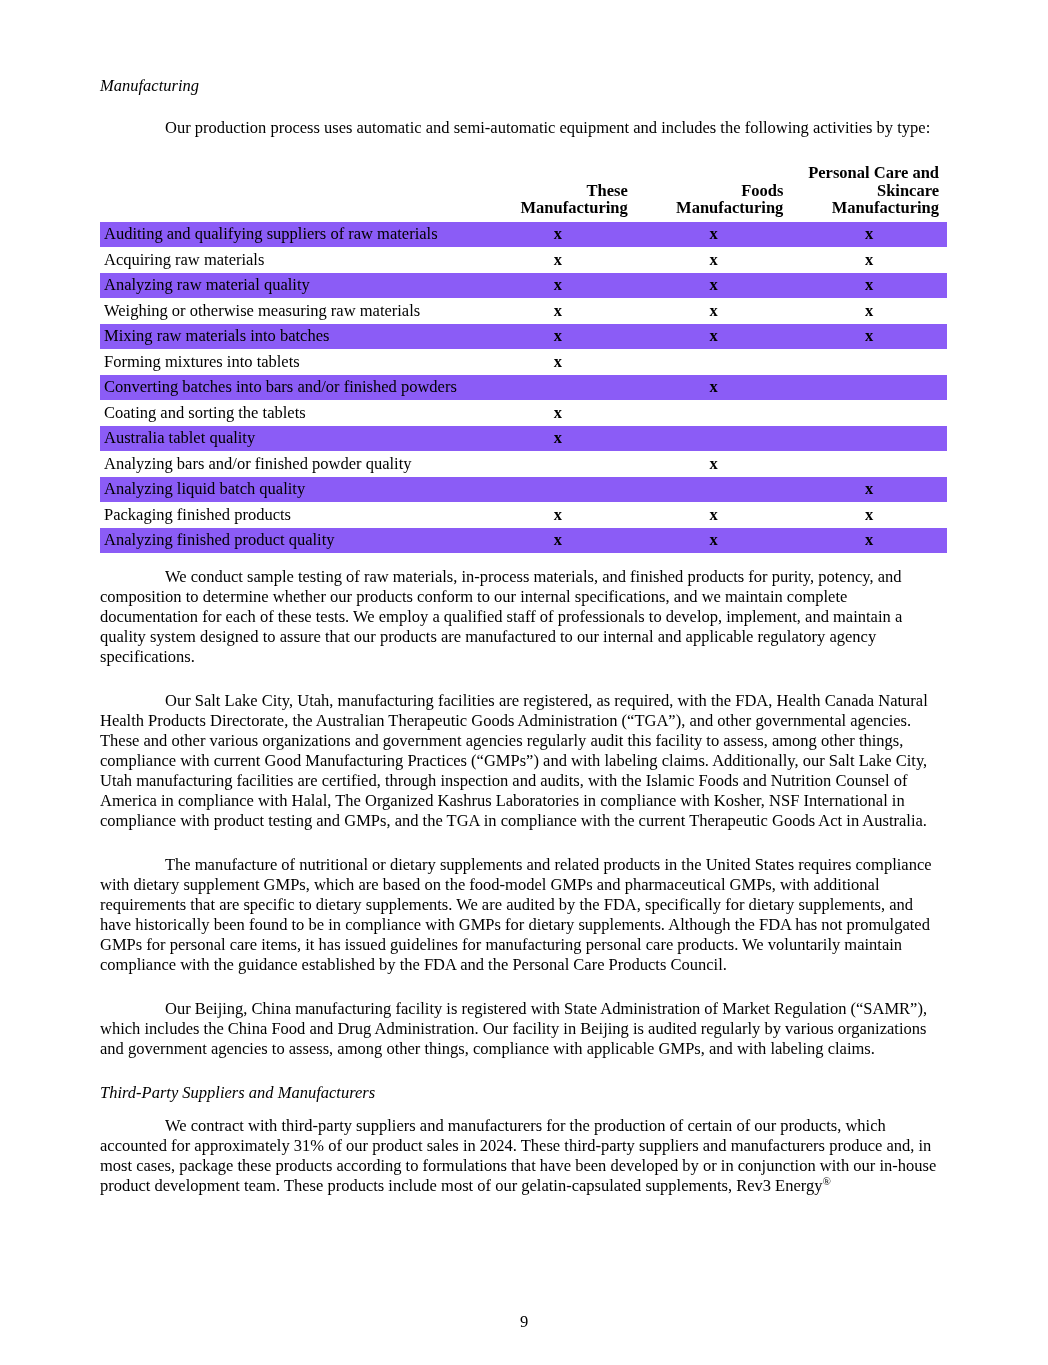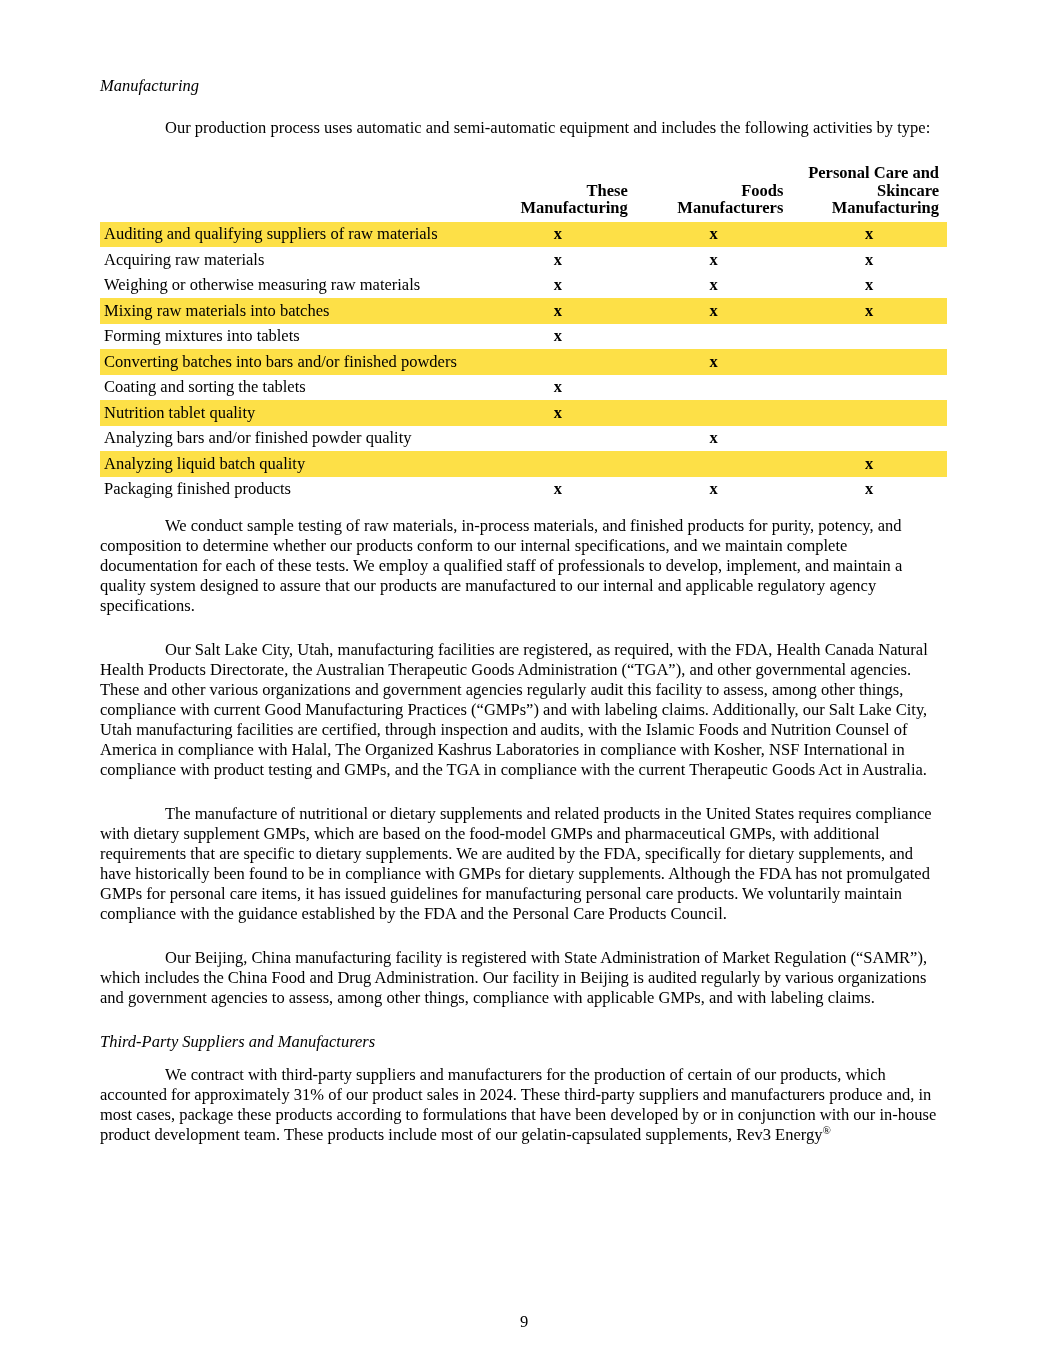--- a/index.html
+++ b/index.html
@@ -38,21 +38,21 @@
     line-height: 17.5px;
     padding: 0 8px 5px 8px;
   }
   .mfg-table td {
     height: 25.5px;
     vertical-align: middle;
     font-size: 16.5px;
   }
   .mfg-table td.act { padding-left: 4px; text-align: left; }
   .mfg-table td.c { text-align: center; font-weight: bold; }
-  .mfg-table tbody tr.shaded { background: #fde047; }
+  .mfg-table tbody tr.shaded { background: #8b5cf6; }
 
   sup { font-size: 11px; vertical-align: super; line-height: 0; }
 
   .page-number {
     position: absolute;
     bottom: 33px;
     left: 0;
     width: 100%;
     text-align: center;
   }
@@ -70,33 +70,39 @@
     <colgroup>
       <col class="col-activity">
       <col class="col-mark">
       <col class="col-mark">
       <col class="col-mark">
     </colgroup>
     <thead>
       <tr>
         <th></th>
         <th>These Manufacturing</th>
-        <th>Foods Manufacturers</th>
+        <th>Foods Manufacturing</th>
         <th>Personal Care and Skincare Manufacturing</th>
       </tr>
     </thead>
     <tbody>
       <tr class="shaded">
         <td class="act">Auditing and qualifying suppliers of raw materials</td>
         <td class="c">x</td>
         <td class="c">x</td>
         <td class="c">x</td>
       </tr>
       <tr>
         <td class="act">Acquiring raw materials</td>
+        <td class="c">x</td>
+        <td class="c">x</td>
+        <td class="c">x</td>
+      </tr>
+      <tr class="shaded">
+        <td class="act">Analyzing raw material quality</td>
         <td class="c">x</td>
         <td class="c">x</td>
         <td class="c">x</td>
       </tr>
       <tr>
         <td class="act">Weighing or otherwise measuring raw materials</td>
         <td class="c">x</td>
         <td class="c">x</td>
         <td class="c">x</td>
       </tr>
@@ -118,39 +124,45 @@
         <td class="c">x</td>
         <td class="c"></td>
       </tr>
       <tr>
         <td class="act">Coating and sorting the tablets</td>
         <td class="c">x</td>
         <td class="c"></td>
         <td class="c"></td>
       </tr>
       <tr class="shaded">
-        <td class="act">Nutrition tablet quality</td>
+        <td class="act">Australia tablet quality</td>
         <td class="c">x</td>
         <td class="c"></td>
         <td class="c"></td>
       </tr>
       <tr>
         <td class="act">Analyzing bars and/or finished powder quality</td>
         <td class="c"></td>
         <td class="c">x</td>
         <td class="c"></td>
       </tr>
       <tr class="shaded">
         <td class="act">Analyzing liquid batch quality</td>
         <td class="c"></td>
         <td class="c"></td>
         <td class="c">x</td>
       </tr>
       <tr>
         <td class="act">Packaging finished products</td>
+        <td class="c">x</td>
+        <td class="c">x</td>
+        <td class="c">x</td>
+      </tr>
+      <tr class="shaded">
+        <td class="act">Analyzing finished product quality</td>
         <td class="c">x</td>
         <td class="c">x</td>
         <td class="c">x</td>
       </tr>
     </tbody>
   </table>
 
   <p class="body after-table">We conduct sample testing of raw materials, in-process materials, and finished products for purity, potency, and composition to determine whether our products conform to our internal specifications, and we maintain complete documentation for each of these tests. We employ a qualified staff of professionals to develop, implement, and maintain a quality system designed to assure that our products are manufactured to our internal and applicable regulatory agency specifications.</p>
 
   <p class="body">Our Salt Lake City, Utah, manufacturing facilities are registered, as required, with the FDA, Health Canada Natural Health Products Directorate, the Australian Therapeutic Goods Administration (“TGA”), and other governmental agencies. These and other various organizations and government agencies regularly audit this facility to assess, among other things, compliance with current Good Manufacturing Practices (“GMPs”) and with labeling claims. Additionally, our Salt Lake City, Utah manufacturing facilities are certified, through inspection and audits, with the Islamic Foods and Nutrition Counsel of America in compliance with Halal, The Organized Kashrus Laboratories in compliance with Kosher, NSF International in compliance with product testing and GMPs, and the TGA in compliance with the current Therapeutic Goods Act in Australia.</p>

